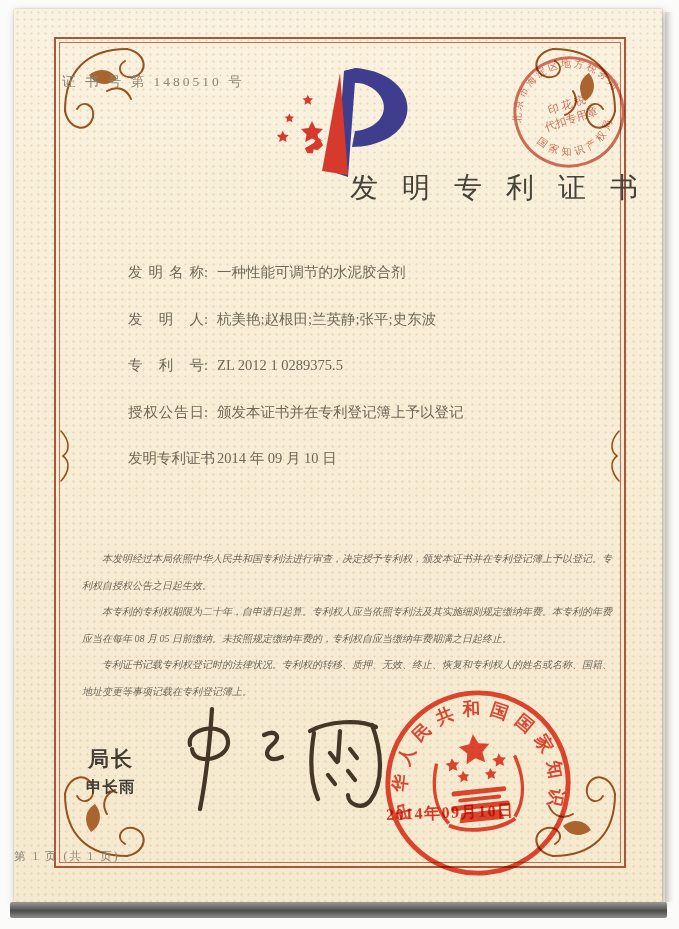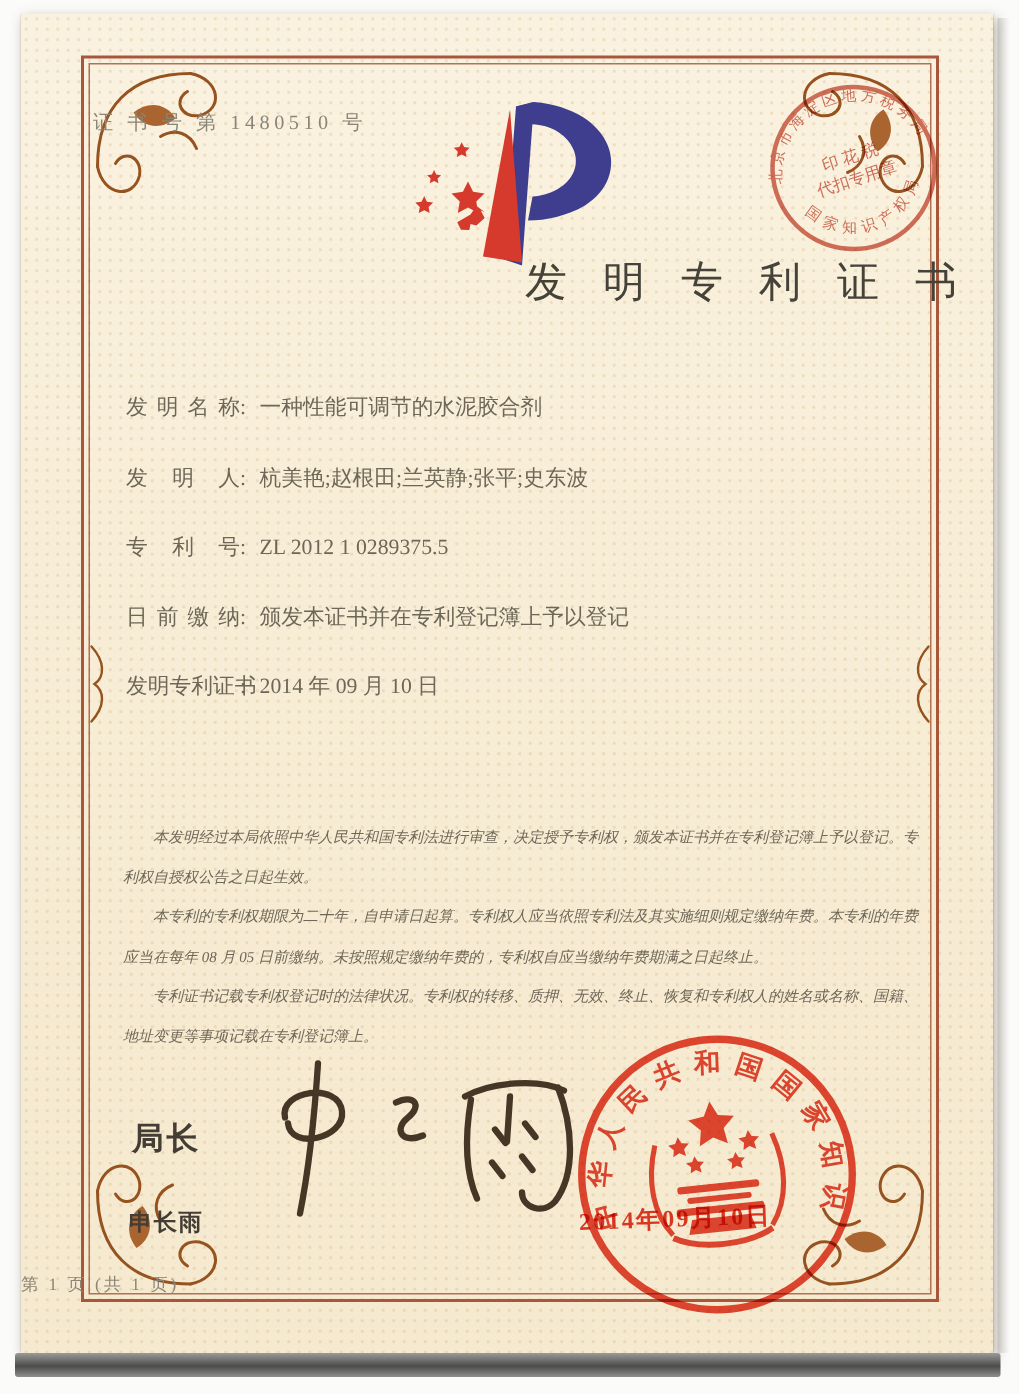--- a/index.html
+++ b/index.html
@@ -38,33 +38,33 @@
   .certno { position:absolute; left:48px; top:64px; font-size:13.5px; color:#8b8577;
     letter-spacing:3px; }
   .logo { position:absolute; left:238px; top:56px; width:180px; height:118px; }
   .title { position:absolute; left:0; top:160px; width:100%; text-align:right;
     font-size:28px; color:#45423a; letter-spacing:24px; padding-left:24px;
     font-weight:500; }
 
   
   .fields { position:absolute; left:70px; top:250px; right:52px; }
   .frow { margin-bottom:20.5px; font-size:14.5px; color:#6e6757; line-height:26px;
-    white-space:nowrap; }
+    white-space:nowrap;margin-left:44px; }
   .flabel { display:inline-block; width:76px; text-align:justify; text-align-last:justify; }
   .fcolon { display:inline-block; margin-right:9px; }
 
   
   .paras { position:absolute; left:68px; top:537px; right:50px; font-size:10px;
     color:#6f6858; line-height:26.5px;font-style:italic; }
   .paras p { text-indent:2em; text-align:justify; }
 
   
   .signer-title { position:absolute; left:74px; top:736px; font-size:21px;
     color:#433d33; font-weight:bold; letter-spacing:2px; }
-  .signer-name { position:absolute; left:72px; top:796px; font-size:15.5px;
+  .signer-name { position:absolute; left:72px; top:768px; font-size:15.5px;
     color:#433d33; font-weight:bold; letter-spacing:1px; }
   .signature { position:absolute; left:150px; top:688px; width:230px; height:125px; }
 
   
   .seal { position:absolute; left:366px; top:676px; width:196px; height:196px;
     transform:rotate(-6deg); mix-blend-mode:multiply; opacity:.92; }
   .seal-date { position:absolute; left:372px; top:792px; width:230px; color:#e23a26;
     font-size:16px; font-weight:bold; letter-spacing:1.5px; transform:rotate(-2deg);
     mix-blend-mode:multiply; }
 
@@ -149,21 +149,21 @@
       <div class="frow">
         <span class="flabel">发明名称</span><span class="fcolon">:</span><span>一种性能可调节的水泥胶合剂</span>
       </div>
       <div class="frow">
         <span class="flabel">发明人</span><span class="fcolon">:</span><span>杭美艳;赵根田;兰英静;张平;史东波</span>
       </div>
       <div class="frow">
         <span class="flabel">专利号</span><span class="fcolon">:</span><span>ZL 2012 1 0289375.5</span>
       </div>
       <div class="frow">
-        <span class="flabel">日前缴纳</span><span class="fcolon">:</span><span>颁发本证书并在专利登记簿上予以登记</span>
+        <span class="flabel">授权公告日</span><span class="fcolon">:</span><span>颁发本证书并在专利登记簿上予以登记</span>
       </div>
       <div class="frow">
         <span class="flabel">发明专利证书</span><span class="fcolon">:</span><span>2014 年 09 月 10 日</span>
       </div>
     </div>
 
     <div class="paras">
       <p>本发明经过本局依照中华人民共和国专利法进行审查，决定授予专利权，颁发本证书并在专利登记簿上予以登记。专利权自授权公告之日起生效。</p>
       <p>本专利的专利权期限为二十年，自申请日起算。专利权人应当依照专利法及其实施细则规定缴纳年费。本专利的年费应当在每年 08 月 05 日前缴纳。未按照规定缴纳年费的，专利权自应当缴纳年费期满之日起终止。</p>
       <p>专利证书记载专利权登记时的法律状况。专利权的转移、质押、无效、终止、恢复和专利权人的姓名或名称、国籍、地址变更等事项记载在专利登记簿上。</p>

